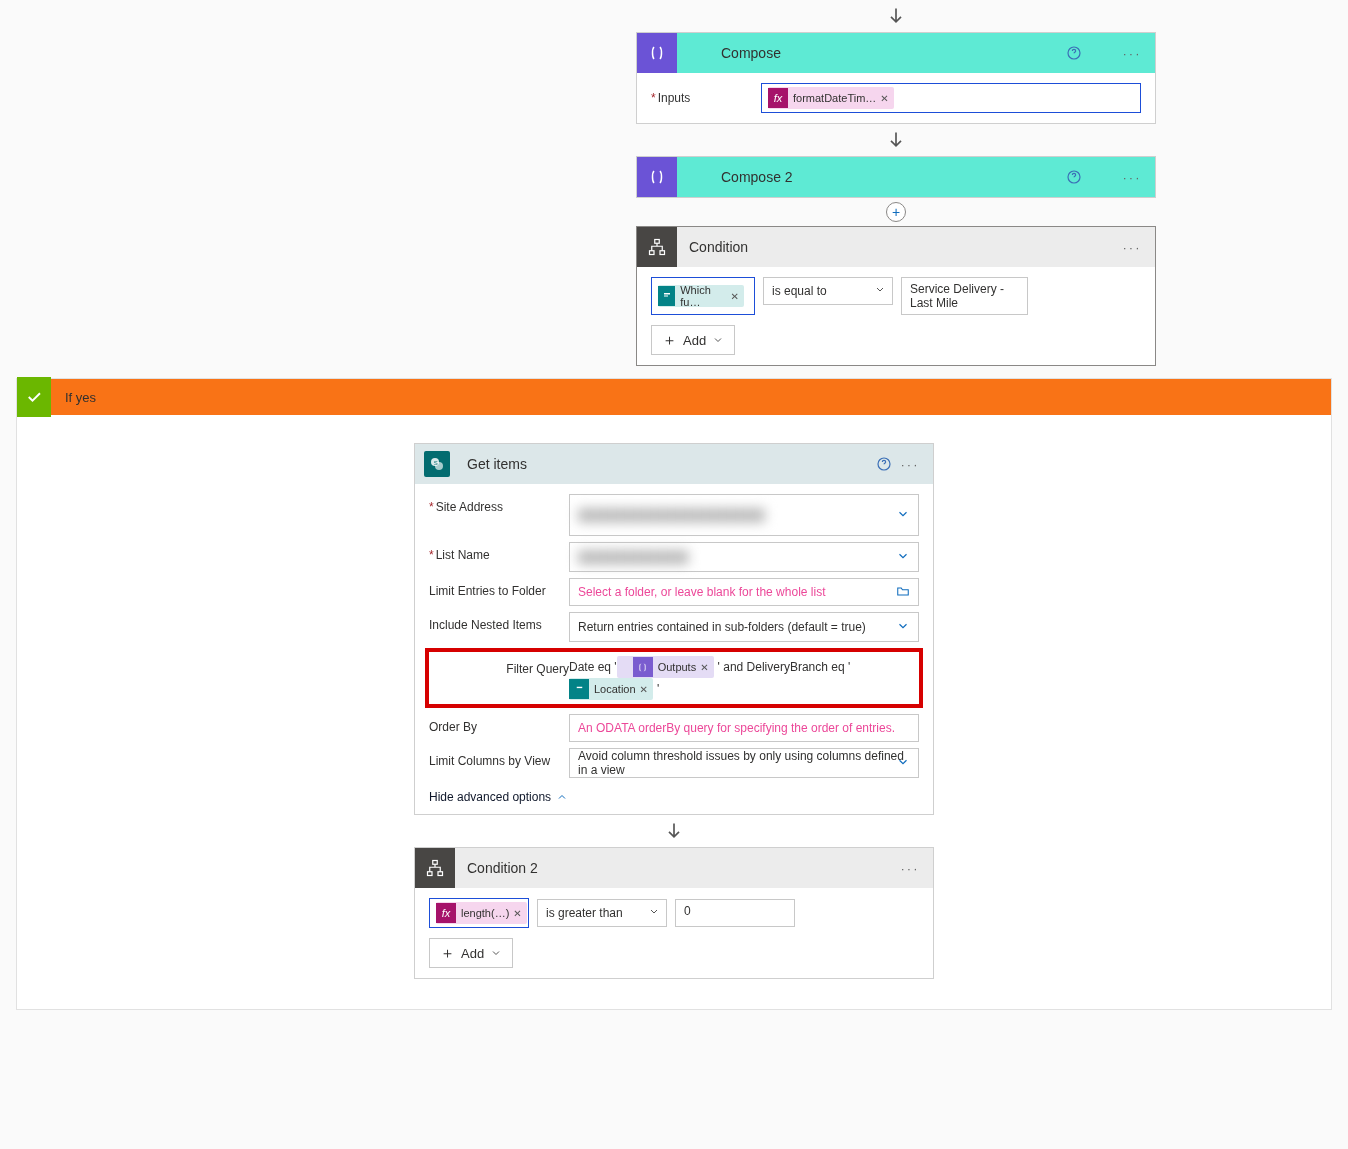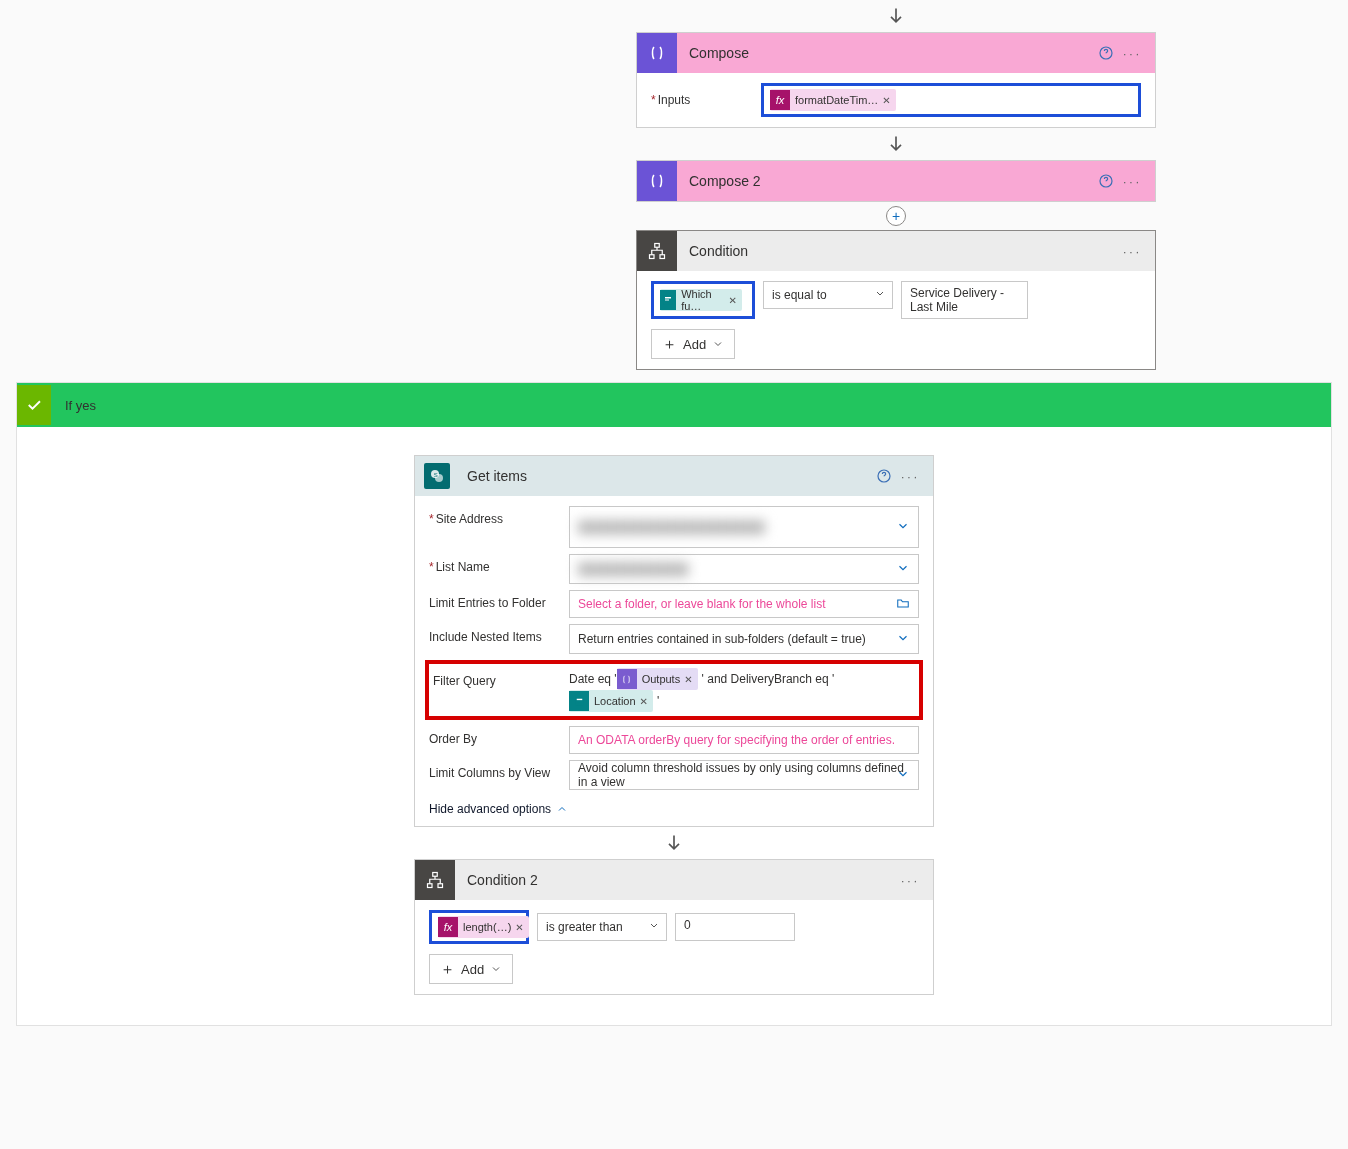--- a/index.html
+++ b/index.html
@@ -10,67 +10,67 @@
 .flow-arrow svg { width:20px; height:20px; }
 
 .card { background:#fff; border:1px solid #cfcfcf; }
 .card-header { display:flex; align-items:center; height:40px; padding-right:10px; }
 .card-header .icon-box { width:40px; height:40px; display:flex; align-items:center; justify-content:center; color:#fff; }
 .card-header .title { flex:1; padding-left:12px; font-size:14px; }
 .card-header .help, .card-header .menu { width:26px; height:26px; display:flex; align-items:center; justify-content:center; cursor:pointer; }
 .help svg circle { stroke:#3b6fb6; }
 .menu-dots { letter-spacing:2px; color:#666; }
 
-.compose-bg { background:#f9a8d4; }
+.compose-bg { background:#5eead4;gap:32px; }
 .icon-purple { background:#6b53d6; }
 .icon-dark { background:#484644; }
 .icon-teal { background:#036c70; border-radius:2px; }
 
 .card-body { padding:10px 14px; }
 .row { display:flex; align-items:center; margin-bottom:8px; }
 .row:last-child{margin-bottom:0;}
 .label-col { width:120px; font-size:12px; color:#333; }
 .req::before { content:"*"; color:#a4262c; margin-right:2px; }
-.input-box { flex:1; border:3px solid #1d4ed8; min-height:30px; display:flex; align-items:center; padding:3px 6px; font-size:12px; background:#fff; position:relative;}
+.input-box { flex:1; border:1px solid #1d4ed8; min-height:30px; display:flex; align-items:center; padding:3px 6px; font-size:12px; background:#fff; position:relative;}
 
 .token { display:inline-flex; align-items:center; border-radius:2px; font-size:11px; height:22px; padding-right:5px; margin-right:4px;}
 .token .tk-icon { width:20px; height:20px; display:flex; align-items:center; justify-content:center; margin-right:5px; }
 .token .tk-x { margin-left:4px; cursor:pointer; color:#555; font-size:10px; }
 .tk-fx { background:#f6d6ee; } .tk-fx .tk-icon { background:#a6126a; color:#fff; }
 .tk-forms { background:#d3eceb; } .tk-forms .tk-icon { background:#038387; color:#fff; }
-.tk-var { background:#e4dcf5; } .tk-var .tk-icon { background:#7a5ccf; color:#fff; }
+.tk-var { background:#e4dcf5;padding-left:16px; } .tk-var .tk-icon { background:#7a5ccf; color:#fff; }
 
 .select-box { border:1px solid #c8c8c8; height:28px; display:flex; align-items:center; padding:0 8px; font-size:12px; background:#fff; position:relative; cursor:pointer;}
 .chevron { position:absolute; right:6px; top:50%; transform:translateY(-50%); }
 .chevron svg{width:12px;height:12px;}
 .plain-box { border:1px solid #c8c8c8; min-height:28px; padding:4px 8px; font-size:12px; background:#fff; }
 
 .add-btn { display:inline-flex; align-items:center; border:1px solid #c8c8c8; background:#fff; height:30px; padding:0 10px; font-size:13px; cursor:pointer; }
 .add-btn svg{width:12px;height:12px;margin-left:6px;}
 .plus-sign { font-size:15px; margin-right:6px; font-weight:400; }
 
 .add-node { display:flex; justify-content:center; position:relative;}
 .add-node .circle { width:20px; height:20px; border:1px solid #8a8886; border-radius:50%; background:#fff; display:flex; align-items:center; justify-content:center; color:#0f6cbd; font-size:14px; cursor:pointer;}
 
-.ifyes-bar { display:flex; align-items:center; background:#22c55e; height:44px; }
+.ifyes-bar { display:flex; align-items:center; background:#f97316; height:36px; }
 .ifyes-check { width:34px; height:40px; background:#6bb700; display:flex; align-items:center; justify-content:center; color:#fff; }
 .ifyes-label { padding-left:14px; font-size:13px; }
 
 .getitems-header { background:#dce7e9; }
 .field-row { display:flex; align-items:flex-start; margin-bottom:6px; }
 .field-row .flabel { width:140px; font-size:12px; padding-top:6px; }
 .field-row .fcontrol { flex:1; }
 .dd { border:1px solid #c8c8c8; height:30px; display:flex; align-items:center; padding:0 8px; font-size:12px; background:#fff; cursor:pointer; position:relative;}
 .dd .dd-arrow { position:absolute; right:8px; color:#0f6cbd; }
 .dd .dd-arrow svg{width:14px;height:14px;}
 .textish { border:1px solid #c8c8c8; min-height:28px; display:flex; align-items:center; padding:0 8px; font-size:12px; background:#fff; color:#ec4899; position:relative;}
 .folder-icon { position:absolute; right:8px; color:#0f6cbd; }
 .folder-icon svg{width:14px; height:14px;}
 
-.highlight-row { border:4px solid #d60000; padding:4px; margin:0 -4px 6px -4px; }
+.highlight-row { border:4px solid #d60000; padding:4px; margin:0 -4px 6px -4px;text-align:right; }
 .filter-input { border:none; min-height:24px; display:flex; align-items:center; flex-wrap:wrap; font-size:12px; }
 
 .adv-link { color:#0f172a; font-size:12px; cursor:pointer; display:inline-flex; align-items:center; margin-top:6px;}
 .adv-link svg{width:12px;height:12px;margin-left:5px;}
 .blur { filter: blur(6px); color:#bbb; }
 
 .cond2-header { background:#ececec; }
 </style>
 </head>
 <body>

